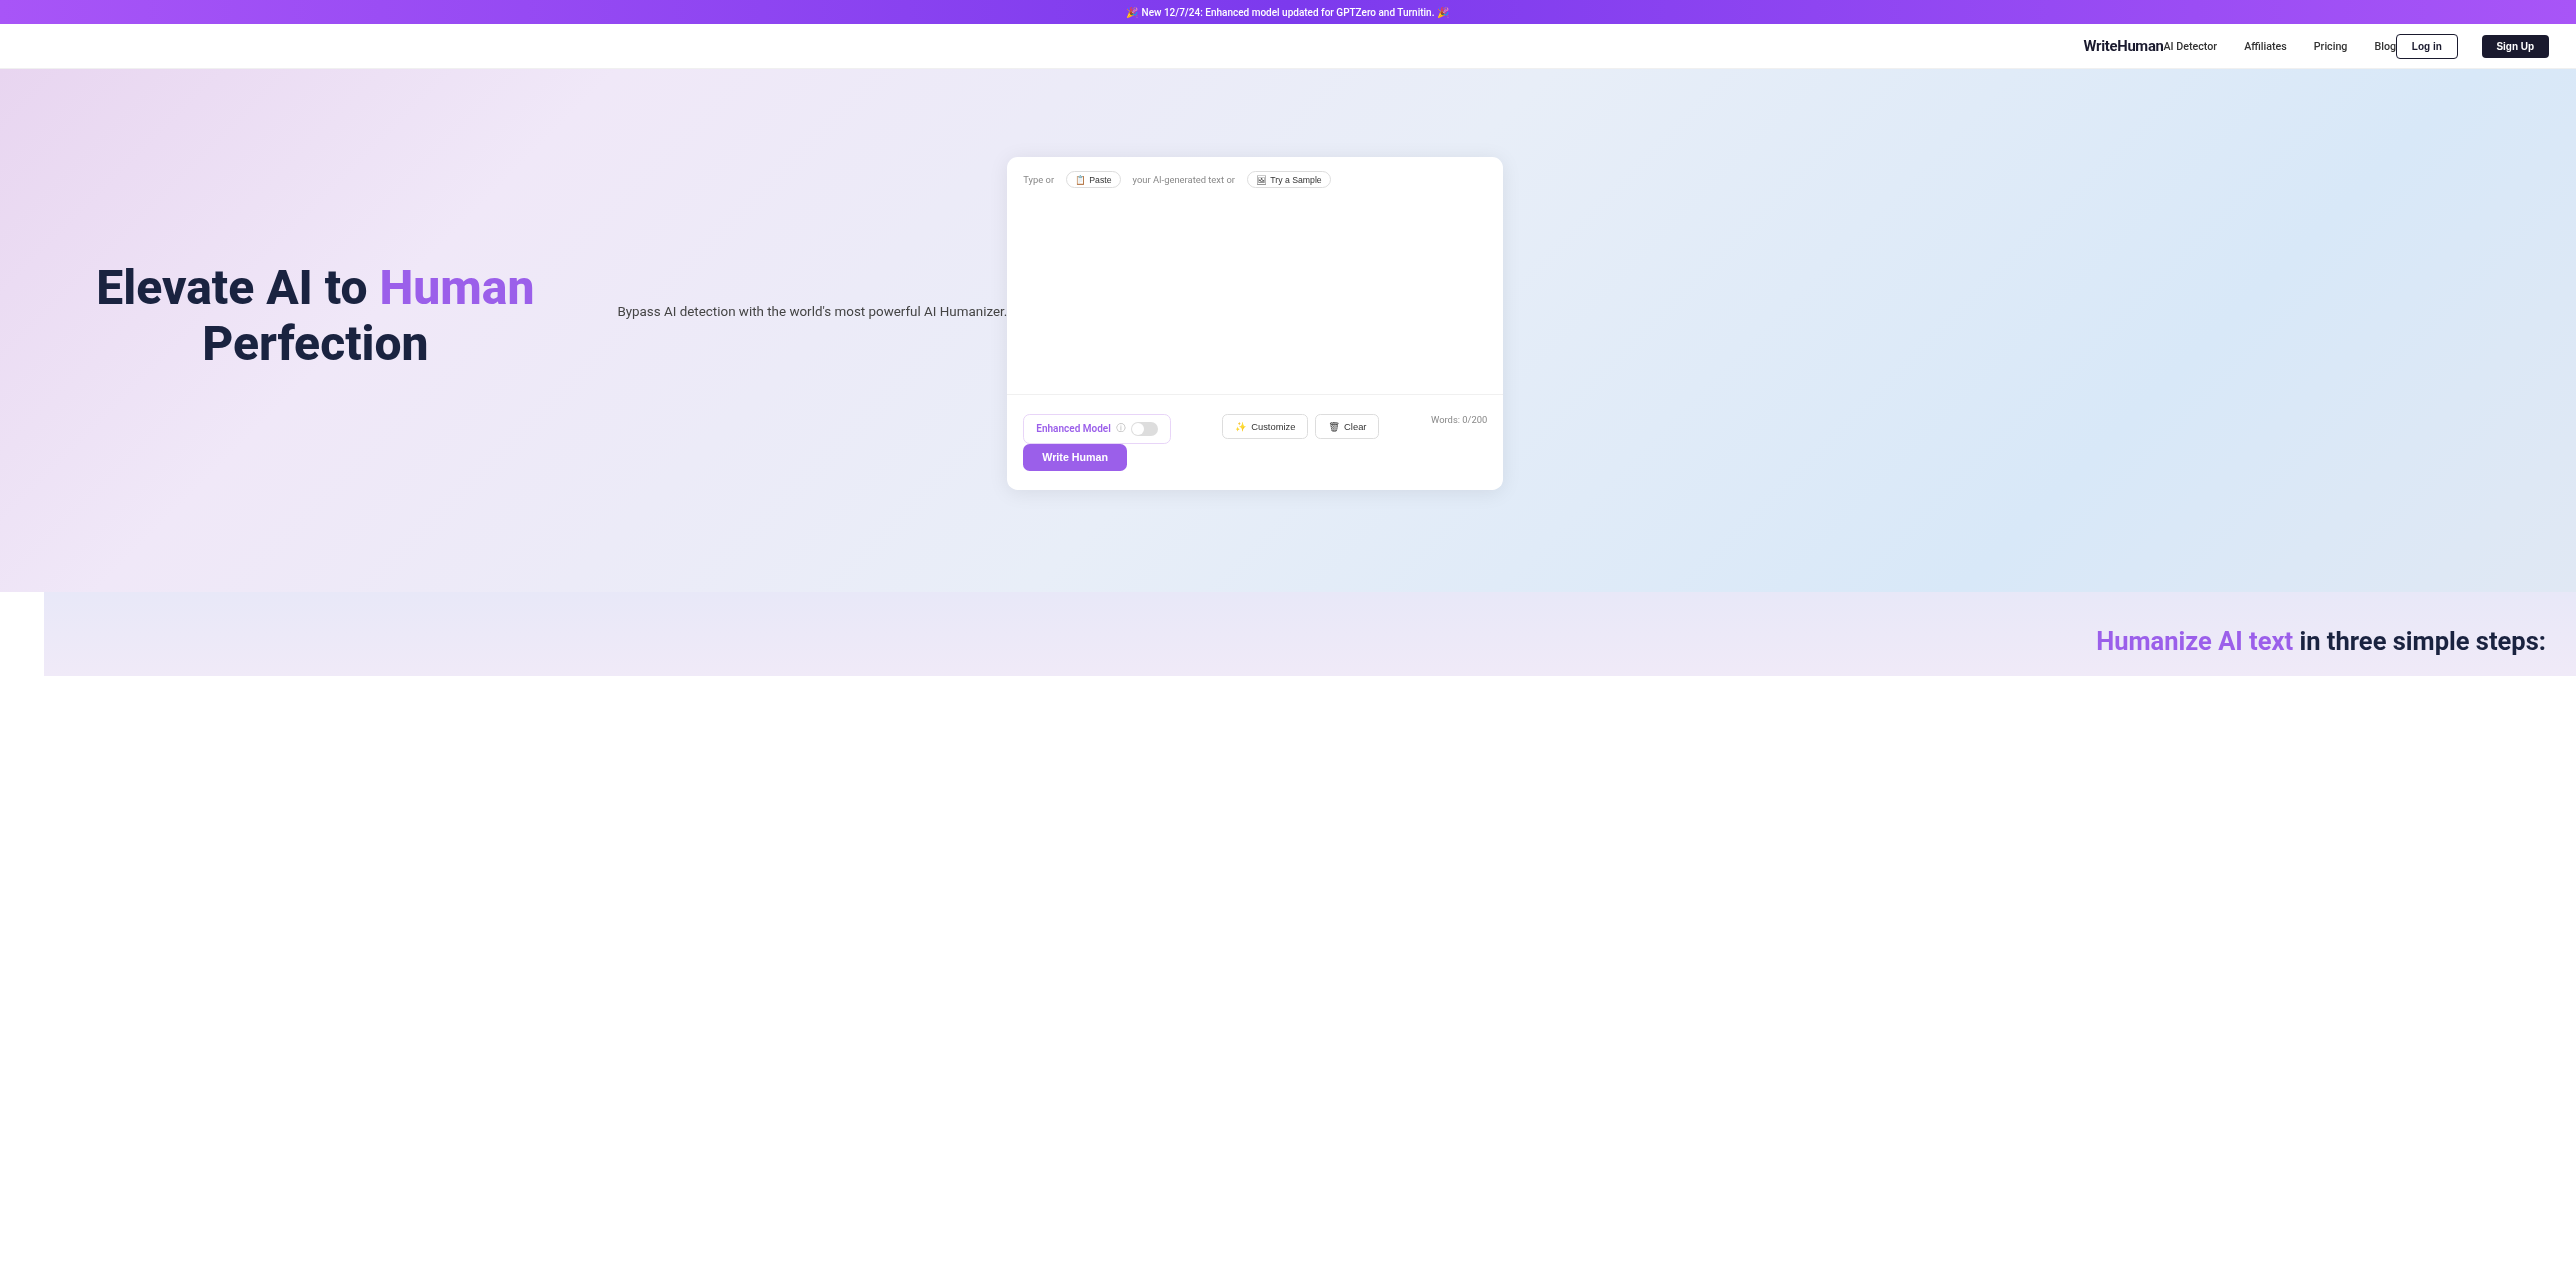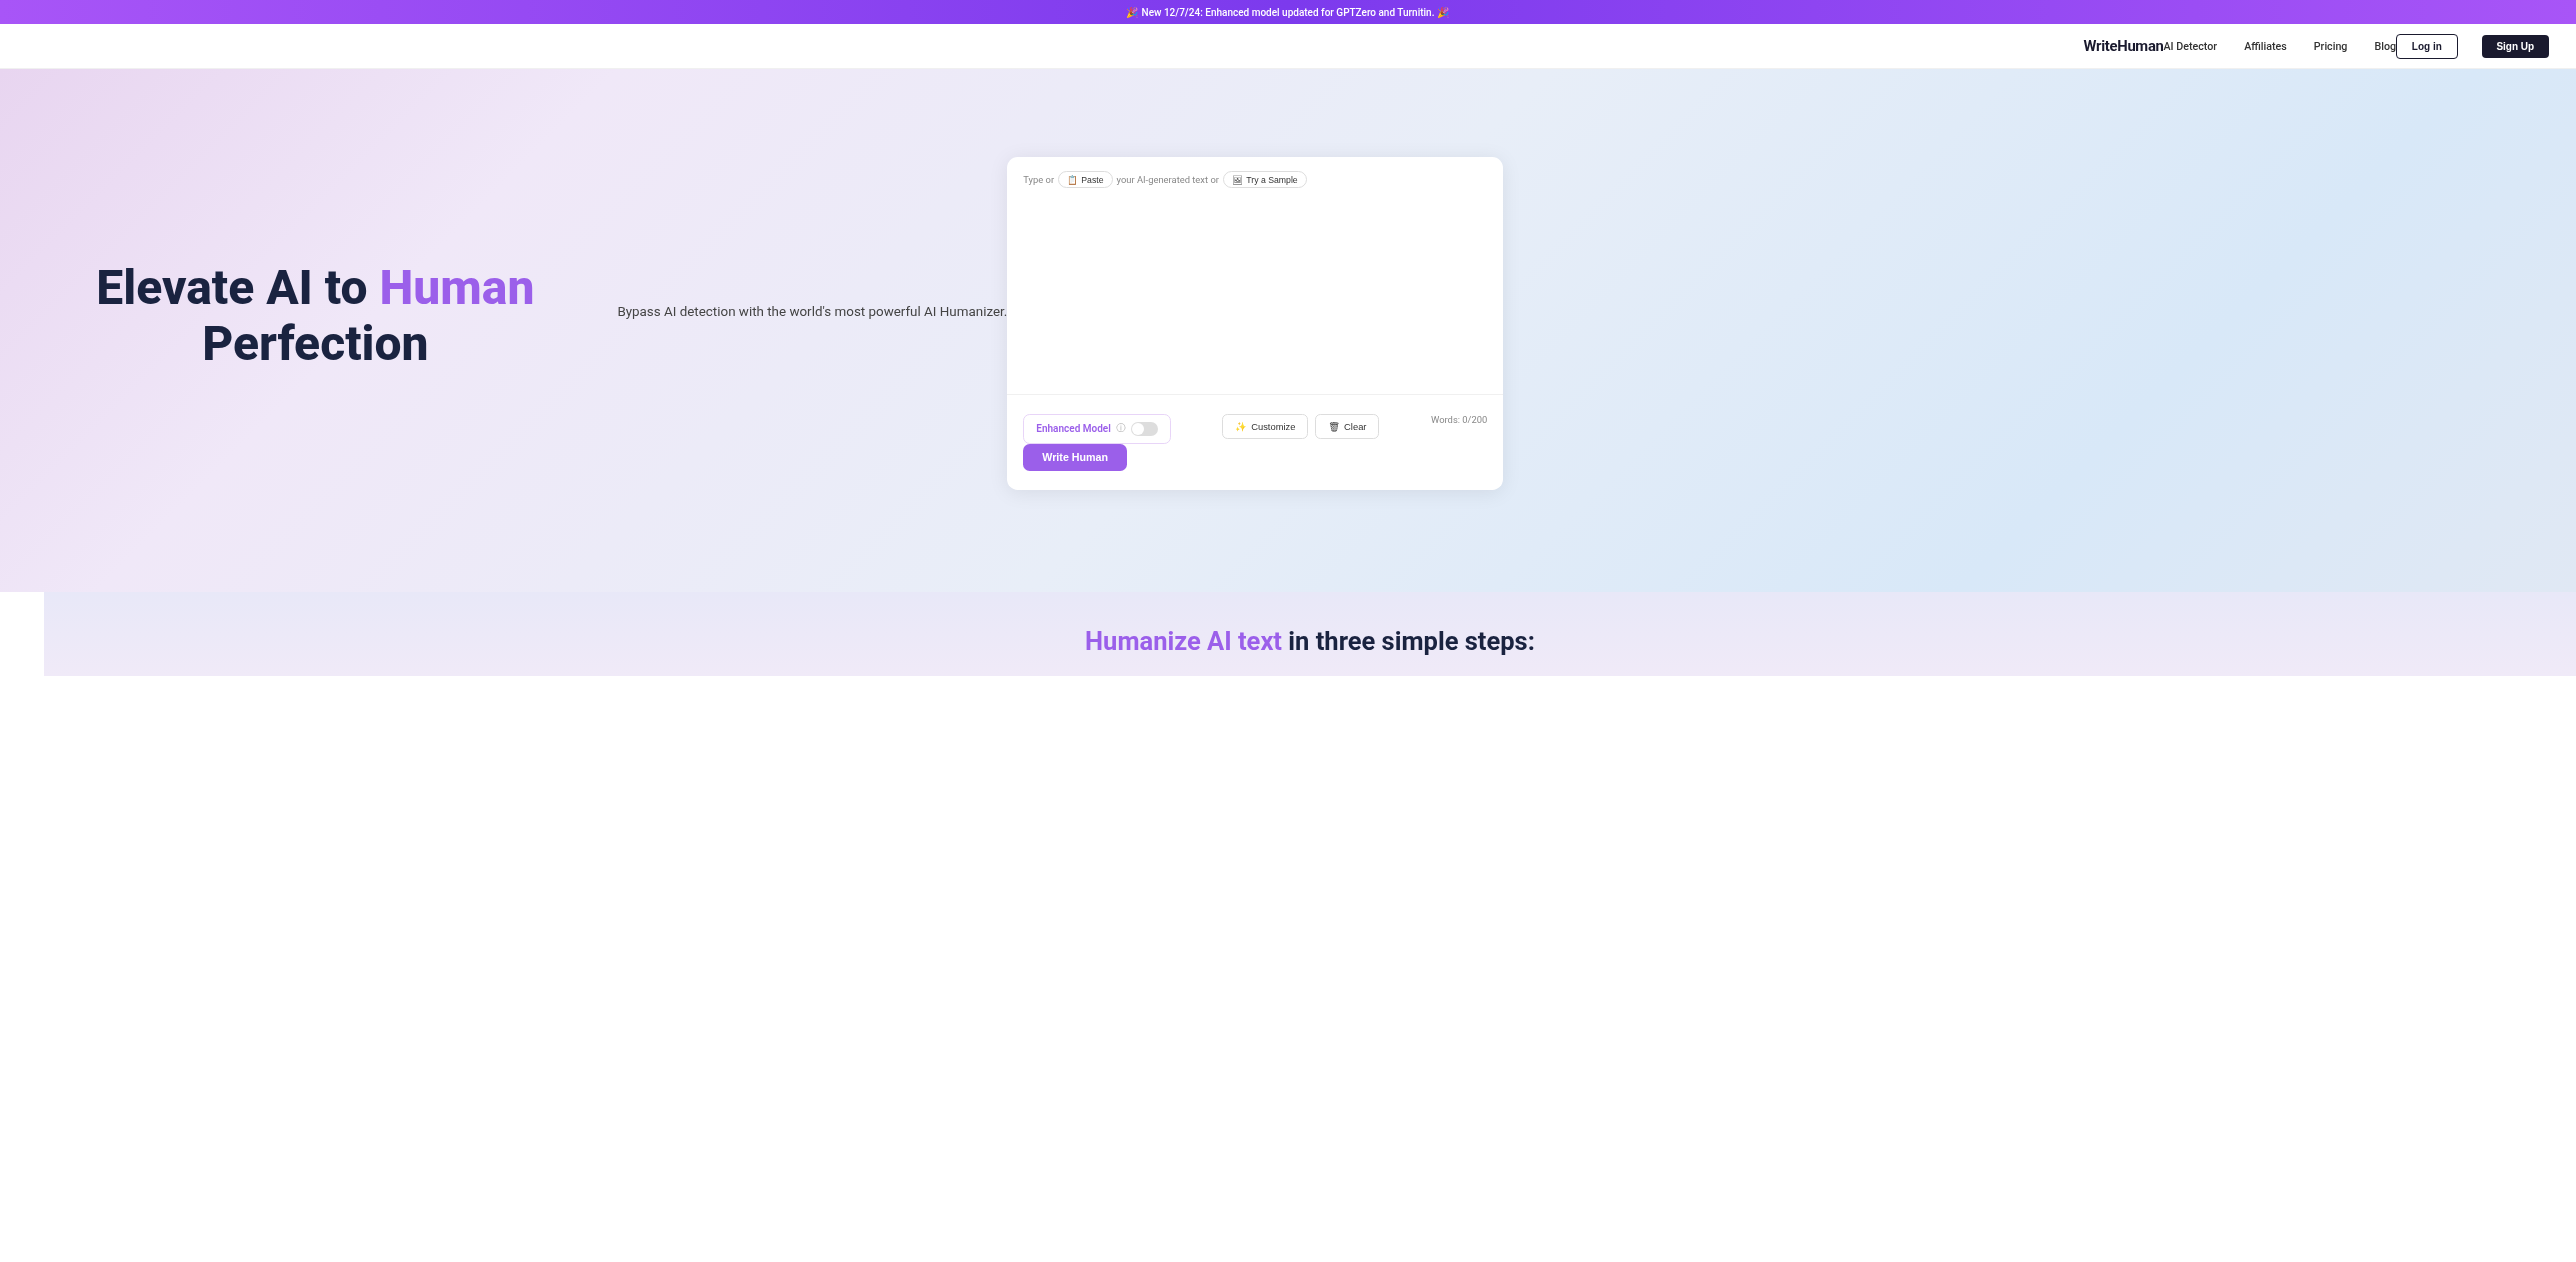--- a/index.html
+++ b/index.html
@@ -108,21 +108,21 @@
       overflow: hidden;
     }
 
     #textarea-area {
       padding: 13.4px 16px 6.7px;
     }
 
     #textarea-header {
       display: flex;
       align-items: center;
-      gap: 4px;
+      gap: 12px;
       margin-bottom: 8px;
       flex-wrap: wrap;
     }
     #type-or-label {
       color: #888;
       font-size: 9.4px;
     }
     #paste-btn {
       display: inline-flex;
       align-items: center;
@@ -260,22 +260,22 @@
       color: white;
       border: none;
       border-radius: 6.7px;
       font-size: 10.7px;
       font-weight: 700;
       cursor: pointer;
     }
 
     
     #steps-section {
-      text-align: center;
-      padding: 34px 17px 20px;
+      text-align: right;
+      padding: 34px 30px 20px;
       background: linear-gradient(180deg, #e8e8f8 0%, #f0eaf8 100%);
       margin-left: 44px;
     }
     #steps-title {
       font-size: 25.5px;
       font-weight: 700;
       color: #1a2340;
     }
     #steps-title .highlight {
       color: #9b5fea;

